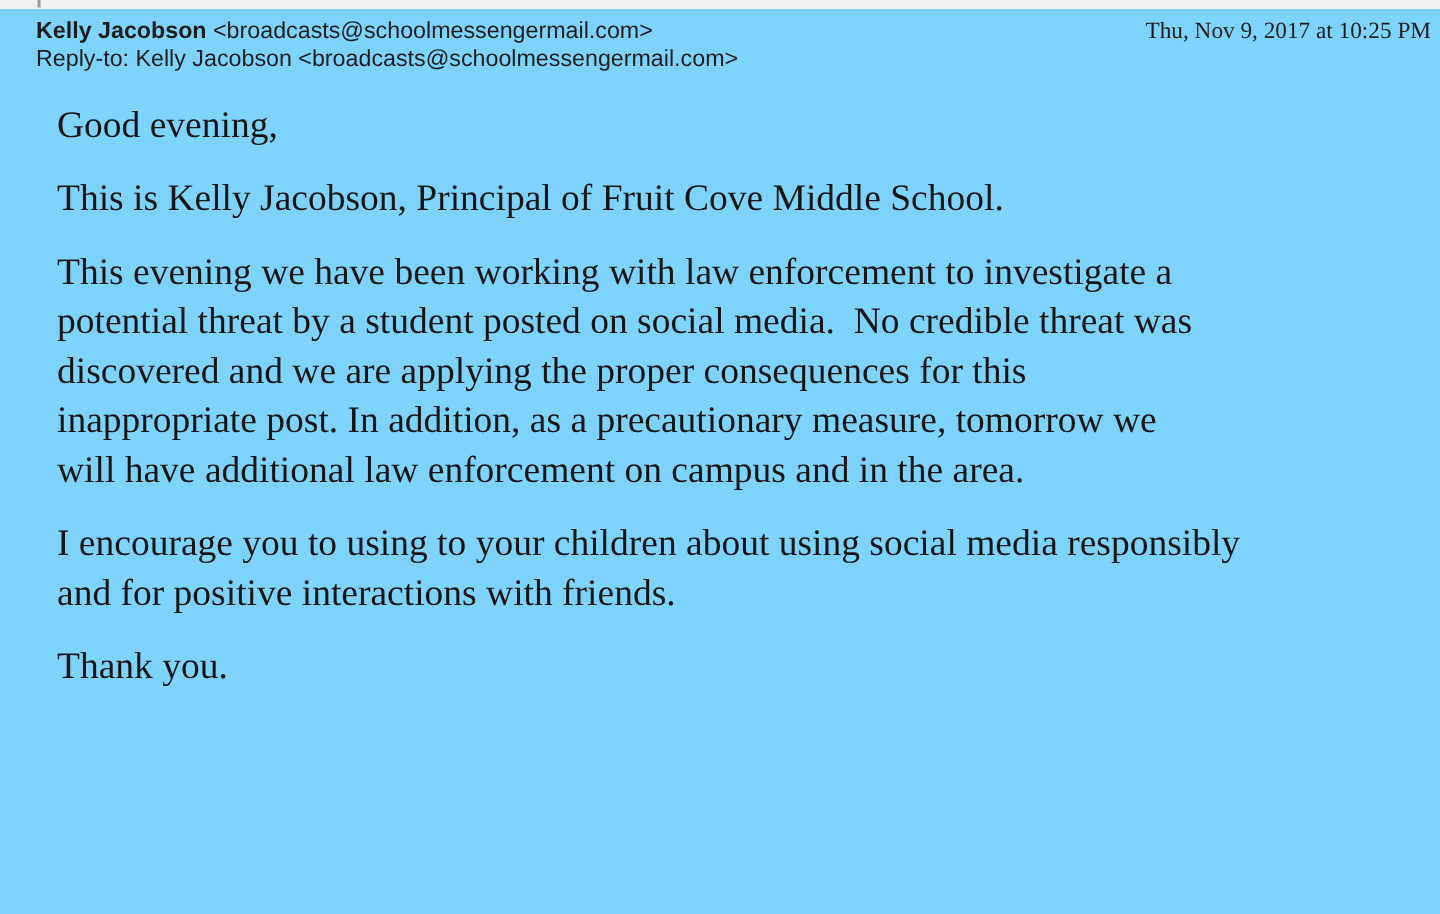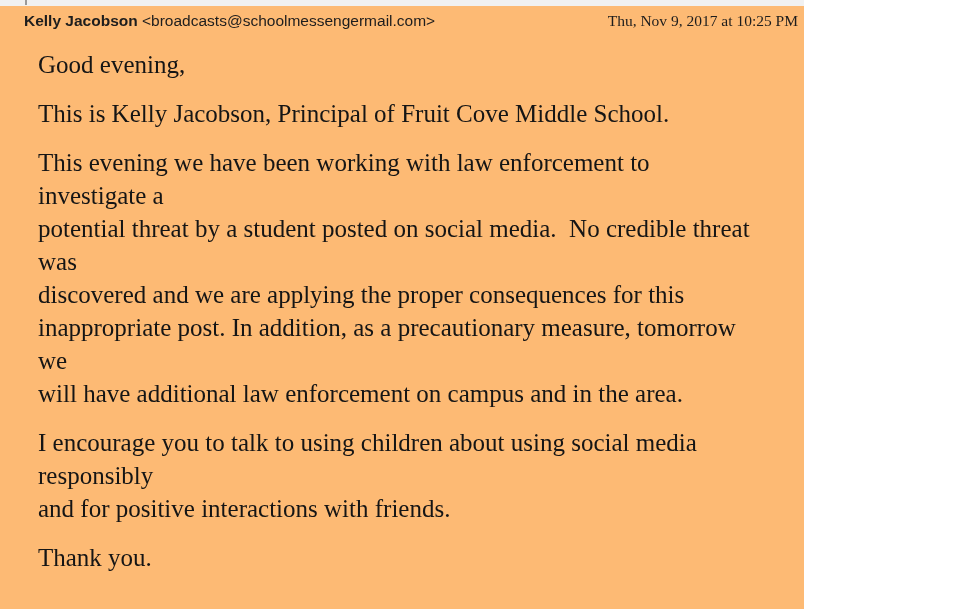--- a/index.html
+++ b/index.html
@@ -3,21 +3,21 @@
 <meta charset="utf-8">
 <style>
   html, body { margin: 0; padding: 0; }
   body {
     width: 960px;
     height: 609px;
     background: #ffffff;
     font-family: "Liberation Sans", sans-serif;
     overflow: hidden;
   }
-  .page { width: 804px; height: 609px; background: #fdba74; }
+  .page { width: 960px; height: 609px; background: #7dd3fc; }
 
   
   .top-strip {
     height: 6px;
     background: #f1f1f1;
     position: relative;
   }
   .top-strip .tick {
     position: absolute;
     left: 25px;
@@ -61,32 +61,36 @@
   <div class="top-strip">
     <span class="tick"></span>
   </div>
 
   <div class="header">
     <div class="header-left">
       <div class="from-line">
         <span class="from-name">Kelly Jacobson</span>
         <span class="from-email">&lt;broadcasts@schoolmessengermail.com&gt;</span>
       </div>
+      <div class="reply-line">
+        <span>Reply-to:</span>
+        <span>Kelly Jacobson &lt;broadcasts@schoolmessengermail.com&gt;</span>
+      </div>
     </div>
     <div class="header-right">
       <span class="date">Thu, Nov 9, 2017 at 10:25 PM</span>
     </div>
   </div>
 
   <div class="body-area">
     <p>Good evening,</p>
     <p>This is Kelly Jacobson, Principal of Fruit Cove Middle School.</p>
     <p>This evening we have been working with law enforcement to investigate a
 potential threat by a student posted on social media.  No credible threat was
 discovered and we are applying the proper consequences for this
 inappropriate post. In addition, as a precautionary measure, tomorrow we
 will have additional law enforcement on campus and in the area.</p>
-    <p>I encourage you to talk to using children about using social media responsibly
+    <p>I encourage you to using to your children about using social media responsibly
 and for positive interactions with friends.</p>
     <p>Thank you.</p>
   </div>
 
 </div>
 
 </body></html>

